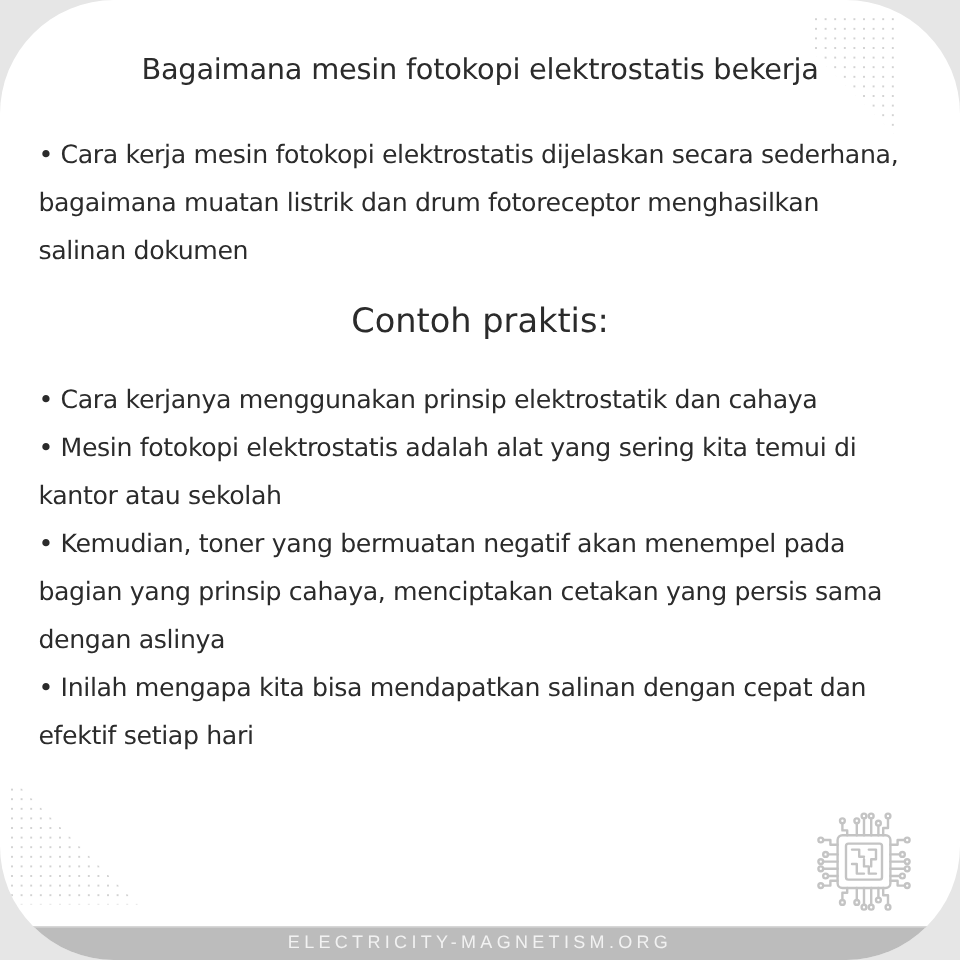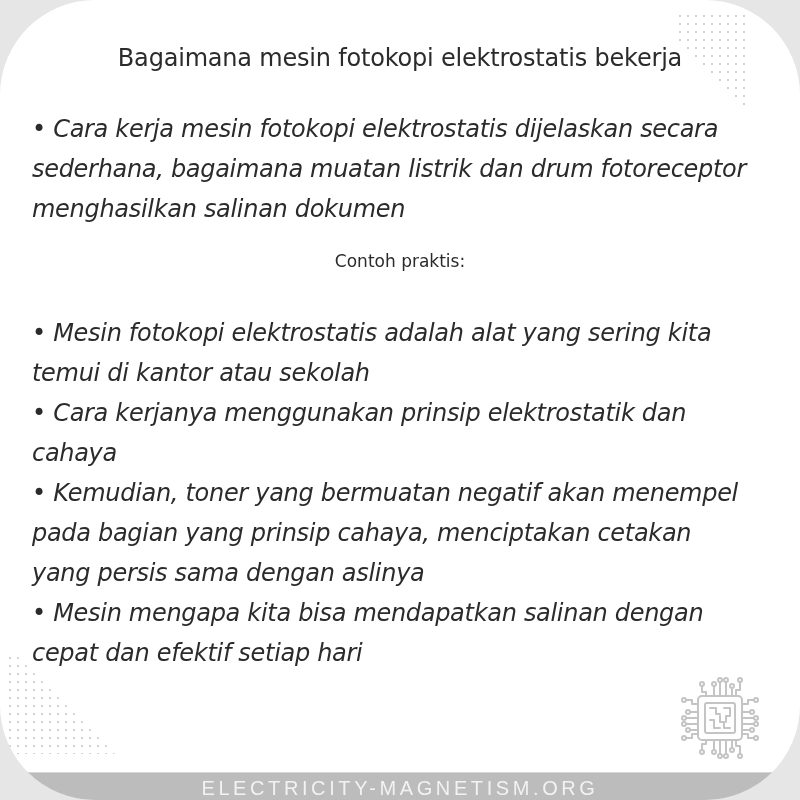--- a/index.html
+++ b/index.html
@@ -57,34 +57,33 @@
       width: 800px;
       text-align: center;
       font-size: 24px;
       color: #2b2b2b;
       letter-spacing: -0.2px;
     }
     .para {
       position: absolute;
       left: 32px;
       width: 720px;
-      font-size: 24px;
+      font-size: 21px;
       line-height: 40px;
       color: #2b2b2b;
       letter-spacing: -0.3px;
-      font-style: italic;
     }
     .intro { top: 109px; }
     .subtitle {
       position: absolute;
       left: 0;
       top: 251px;
       width: 800px;
       text-align: center;
-      font-size: 17px;
+      font-size: 28px;
       color: #2b2b2b;
     }
     .list { top: 313px; }
     .list-item { display: block; }
     .chip {
       position: absolute;
       left: 674px;
       top: 672px;
       width: 92px;
       height: 92px;
@@ -97,21 +96,21 @@
       height: 28px;
       background: #bcbcbc;
       border-top: 1px solid #d8d8d8;
     }
     .footer-text {
       position: absolute;
       left: 0;
       top: 4px;
       width: 800px;
       text-align: center;
-      font-size: 20px;
+      font-size: 15px;
       letter-spacing: 3.6px;
       color: #f2f2f2;
       font-family: "Liberation Sans", "DejaVu Sans", sans-serif;
     }
   </style>
 </head>
 <body>
 
 <div class="canvas">
   <div class="card">
@@ -119,24 +118,24 @@
     <div class="dots-tr"></div>
     <div class="dots-bl"></div>
 
     <div class="title">Bagaimana mesin fotokopi elektrostatis bekerja</div>
 
     <div class="para intro">• Cara kerja mesin fotokopi elektrostatis dijelaskan secara sederhana, bagaimana muatan listrik dan drum fotoreceptor menghasilkan salinan dokumen</div>
 
     <div class="subtitle">Contoh praktis:</div>
 
     <div class="para list">
+      <span class="list-item">• Cara kerjanya menggunakan prinsip elektrostatik dan cahaya</span>
       <span class="list-item">• Mesin fotokopi elektrostatis adalah alat yang sering kita temui di kantor atau sekolah</span>
-      <span class="list-item">• Cara kerjanya menggunakan prinsip elektrostatik dan cahaya</span>
       <span class="list-item">• Kemudian, toner yang bermuatan negatif akan menempel pada bagian yang prinsip cahaya, menciptakan cetakan yang persis sama dengan aslinya</span>
-      <span class="list-item">• Mesin mengapa kita bisa mendapatkan salinan dengan cepat dan efektif setiap hari</span>
+      <span class="list-item">• Inilah mengapa kita bisa mendapatkan salinan dengan cepat dan efektif setiap hari</span>
     </div>
 
     <svg class="chip" viewBox="0 0 92 92" fill="none" stroke="#c4c4c4" stroke-width="2" stroke-linecap="round" stroke-linejoin="round">
 
       <rect x="24" y="24" width="44" height="44" rx="4"></rect>
       <rect x="31" y="31" width="30" height="30" rx="2"></rect>
 
       <path d="M36 36 h6 v6 h4"></path>
       <path d="M50 36 h6 v8 h-4 v6"></path>
       <path d="M36 48 h4 v8 h6"></path>

